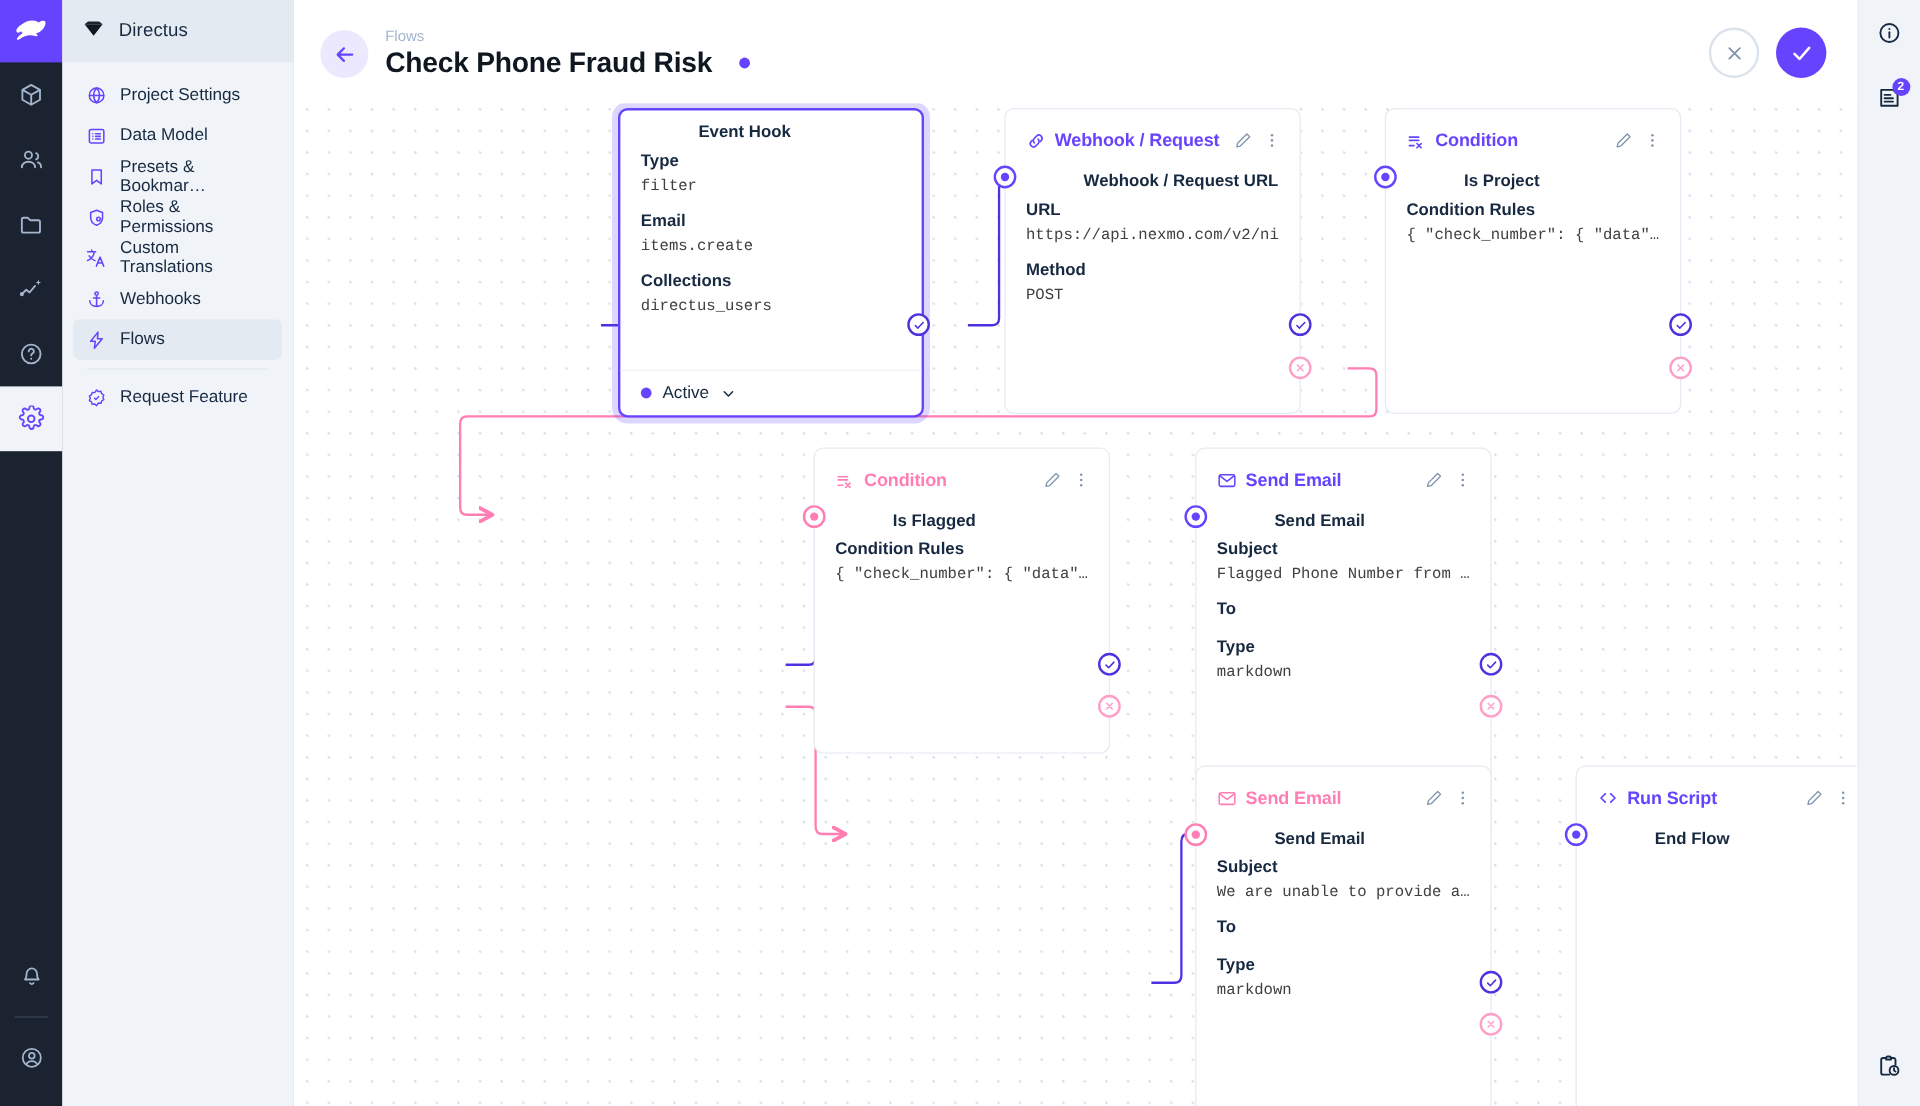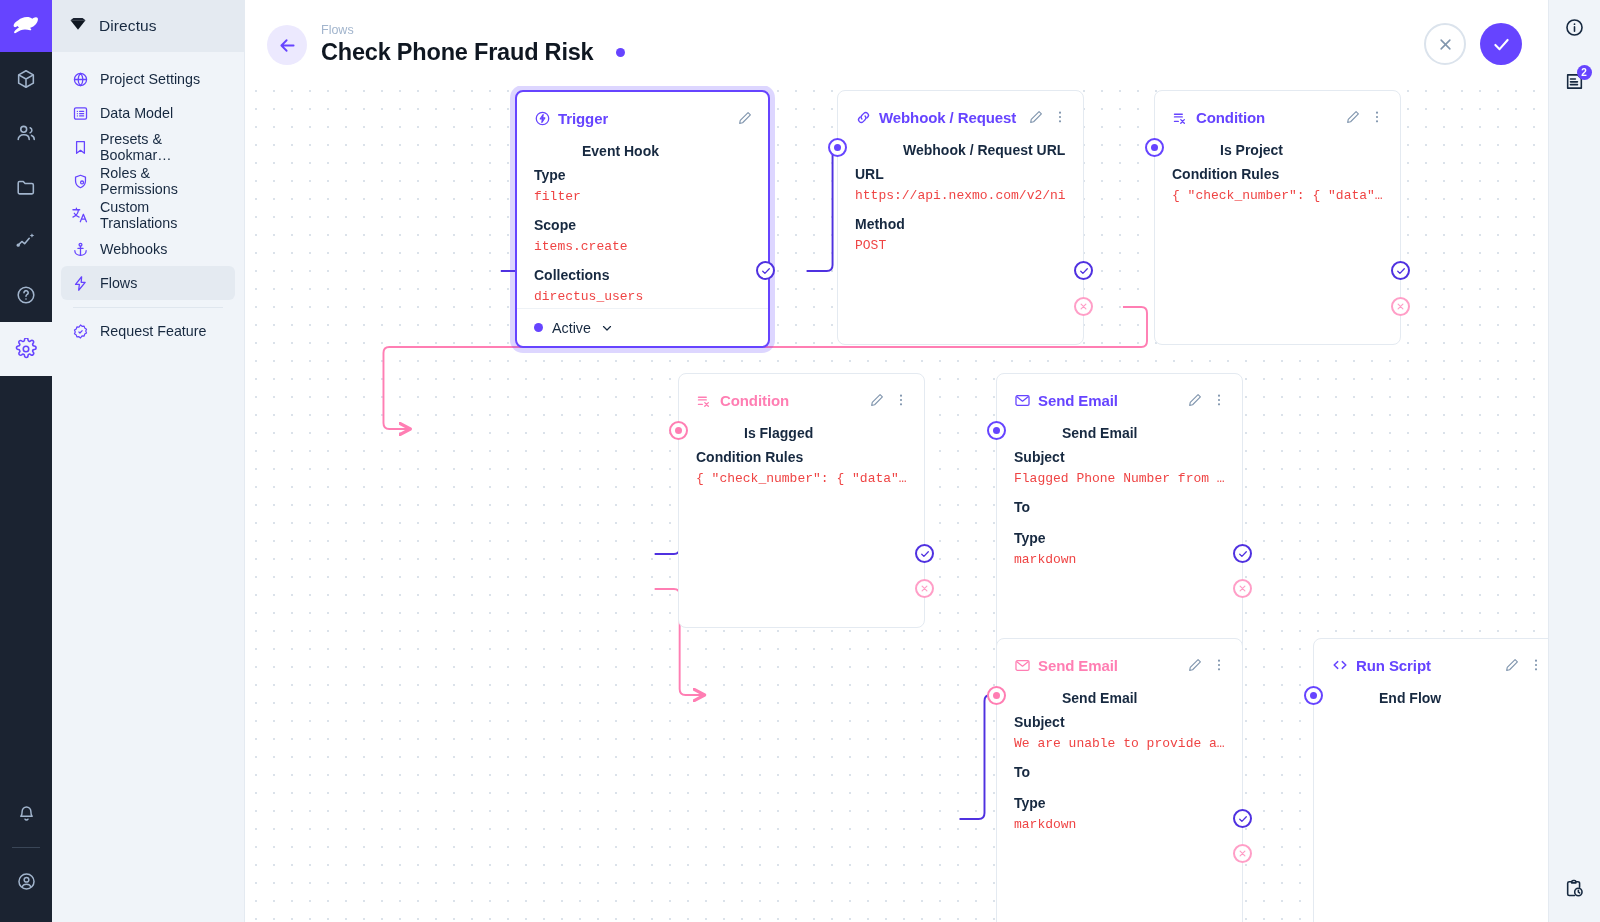--- a/index.html
+++ b/index.html
@@ -116,21 +116,21 @@
   }
   .node.rejected .node-title, .node.rejected .nh-ico { color: #fa7I9f; }
   .node.rejected .node-title { color: #ff7eb3; }
   .node.rejected .nh-ico { color: #ff7eb3; }
   .node-head-actions { margin-left: auto; display: flex; align-items: center; gap: 4px; color: #8196ae; }
   .icon-btn { cursor: pointer; display: flex; align-items: center; justify-content: center; width: 20px; height: 20px; }
   .node-body { padding: 5px 14px 12px 17px; }
   .row-label { font-size: 14px; font-weight: 700; color: #172940; line-height: 24px; white-space: nowrap; }
   .row-label.norm { font-weight: 700; margin-left: 48px; }
   .row-value {
-    font-family: "Liberation Mono", monospace; font-size: 13px; color: #ef4444;
+    font-family: "Liberation Mono", monospace; font-size: 13px; color: #404040;
     line-height: 19px; white-space: nowrap; overflow: hidden; text-overflow: ellipsis;
   }
   .row-gap { height: 7px; }
   .node-foot {
     position: absolute; left: 0; right: 0; bottom: 0; border-top: 1px solid #eef2f6;
     height: 38px; display: flex; align-items: center; padding: 0 17px; gap: 9px;
   }
   .status-dot { width: 9px; height: 9px; border-radius: 50%; background: #6644ff; }
   .status-text { font-size: 14.3px; color: #172940; }
 
@@ -382,42 +382,26 @@
         <path d="M913 221 L932 221 Q938 221 938 227 L938 255 Q938 261 932 261 L150 261 Q144 261 144 267 L144 337 Q144 343 150 343 L172 343" fill="none" stroke="#ff7eb3" stroke-width="2" marker-end="url(#arrK)"></path>
 
         <path d="M426 468 L446 468 Q452 468 452 462 L452 350 Q452 344 458 344 L478 344" fill="none" stroke="#4f31e0" stroke-width="2" marker-end="url(#arrP)"></path>
 
         <path d="M426 503 L446 503 Q452 503 452 509 L452 603 Q452 609 458 609 L478 609" fill="none" stroke="#ff7eb3" stroke-width="2" marker-end="url(#arrK)"></path>
 
         <path d="M743 733 L763 733 Q769 733 769 727 L769 615 Q769 609 775 609 L795 609" fill="none" stroke="#4f31e0" stroke-width="2" marker-end="url(#arrP)"></path>
       </svg>
 
       <div class="node selected" style="left:270px; top:4px; width:255px; height:258px;">
-        <div class="node-head">
-          <span class="nh-ico">
-            <svg width="17" height="17" viewBox="0 0 24 24" fill="none" stroke="currentColor" stroke-width="1.8" stroke-linejoin="round">
-                <circle cx="12" cy="12" r="8.8"></circle>
-                <path d="M12.9 6.4L8.9 12.6h3.1l-.9 5 4.2-6.3h-3.2l.8-4.9z"></path>
-              </svg>
-          </span>
-          <span class="node-title">Trigger</span>
-          <span class="node-head-actions">
-            <span class="icon-btn">
-              <svg width="16" height="16" viewBox="0 0 24 24" fill="none" stroke="currentColor" stroke-width="1.7" stroke-linejoin="round">
-                  <path d="M16.6 3.9l3.5 3.5L8.4 19.1l-4.4.9.9-4.4L16.6 3.9z"></path>
-                </svg>
-            </span>
-          </span>
-        </div>
         <div class="node-body">
           <div class="row-label norm">Event Hook</div>
           <div class="row-label">Type</div>
           <div class="row-value">filter</div>
           <div class="row-gap"></div>
-          <div class="row-label">Scope</div>
+          <div class="row-label">Email</div>
           <div class="row-value">items.create</div>
           <div class="row-gap"></div>
           <div class="row-label">Collections</div>
           <div class="row-value">directus_users</div>
         </div>
         <div class="node-foot">
           <span class="status-dot"></span>
           <span class="status-text">Active</span>
           <span style="display:flex;align-items:center;color:#172940">
             <svg width="14" height="14" viewBox="0 0 24 24" fill="none" stroke="currentColor" stroke-width="2.1" stroke-linecap="round" stroke-linejoin="round">

